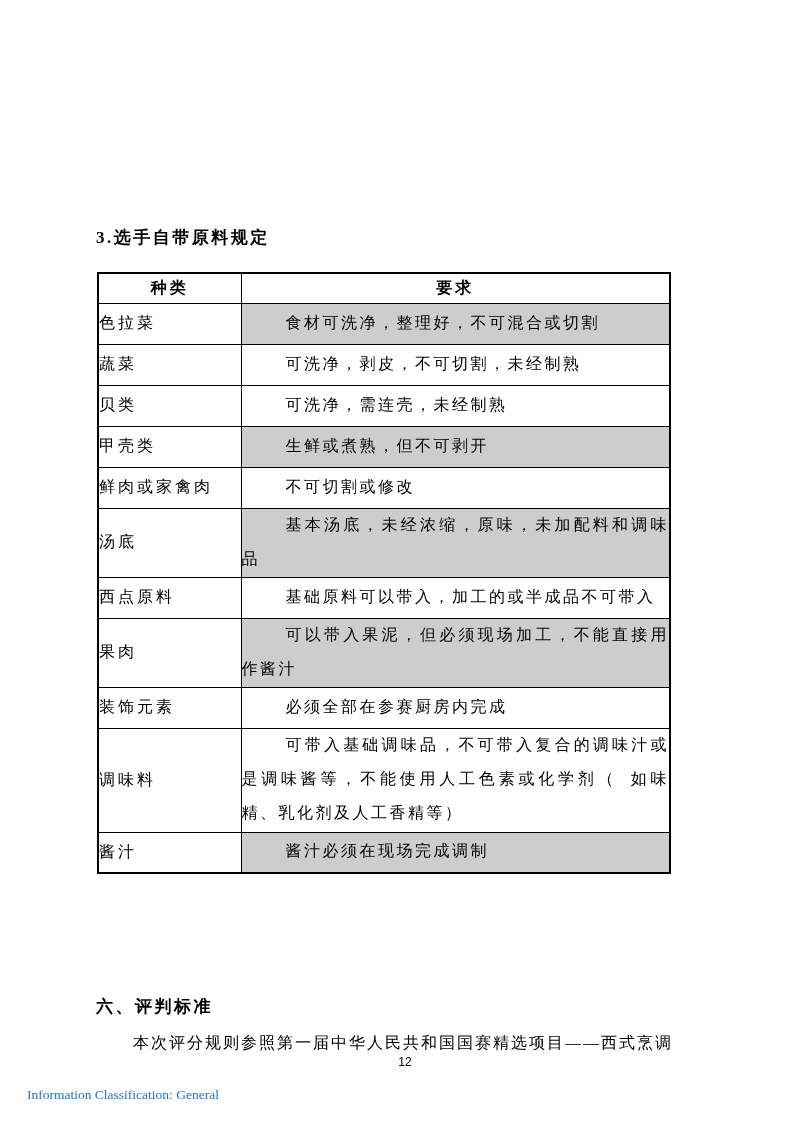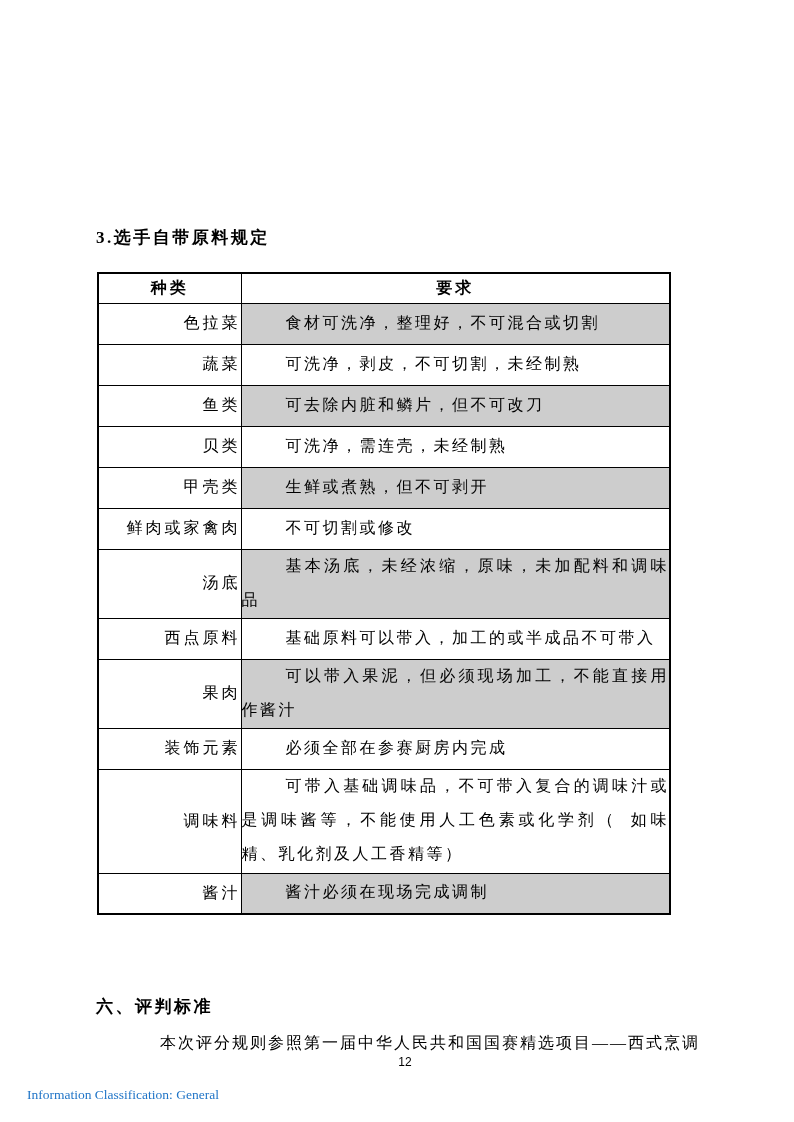--- a/index.html
+++ b/index.html
@@ -51,21 +51,21 @@
   table.reg-table tr.h41 { height: 41px; }
   table.reg-table tr.h68 { height: 68px; }
   table.reg-table tr.h104 { height: 104px; }
   th.col-hdr {
     font-weight: bold;
     text-align: center;
     letter-spacing: 3px;
     background: #ffffff;
   }
   td.cat {
-    text-align: right;
+    text-align: left;
     letter-spacing: 3px;
   }
   td.req {
     text-align: justify;
     text-indent: 44px;
     letter-spacing: 2.5px;
     line-height: 34px;
     padding-left: 5px;
     padding-right: 2px;
   }
@@ -84,21 +84,20 @@
   }
   .sec6-para {
     position: absolute;
     top: 1030px;
     left: 96px;
     width: 604px;
     font-size: 16px;
     letter-spacing: 2px;
     text-indent: 37px;
     line-height: 26px;
-    text-align: right;
   }
 
   
   .page-number {
     position: absolute;
     top: 1055px;
     left: 16px;
     right: 0;
     text-align: center;
     font-family: "Liberation Sans", sans-serif;
@@ -132,24 +131,20 @@
         <th class="col-hdr">种类</th>
         <th class="col-hdr">要求</th>
       </tr>
       <tr class="h41">
         <td class="cat">色拉菜</td>
         <td class="req shaded">食材可洗净，整理好，不可混合或切割</td>
       </tr>
       <tr class="h41">
         <td class="cat">蔬菜</td>
         <td class="req">可洗净，剥皮，不可切割，未经制熟</td>
-      </tr>
-      <tr class="h41">
-        <td class="cat">鱼类</td>
-        <td class="req shaded">可去除内脏和鳞片，但不可改刀</td>
       </tr>
       <tr class="h41">
         <td class="cat">贝类</td>
         <td class="req">可洗净，需连壳，未经制熟</td>
       </tr>
       <tr class="h41">
         <td class="cat">甲壳类</td>
         <td class="req shaded">生鲜或煮熟，但不可剥开</td>
       </tr>
       <tr class="h41">

